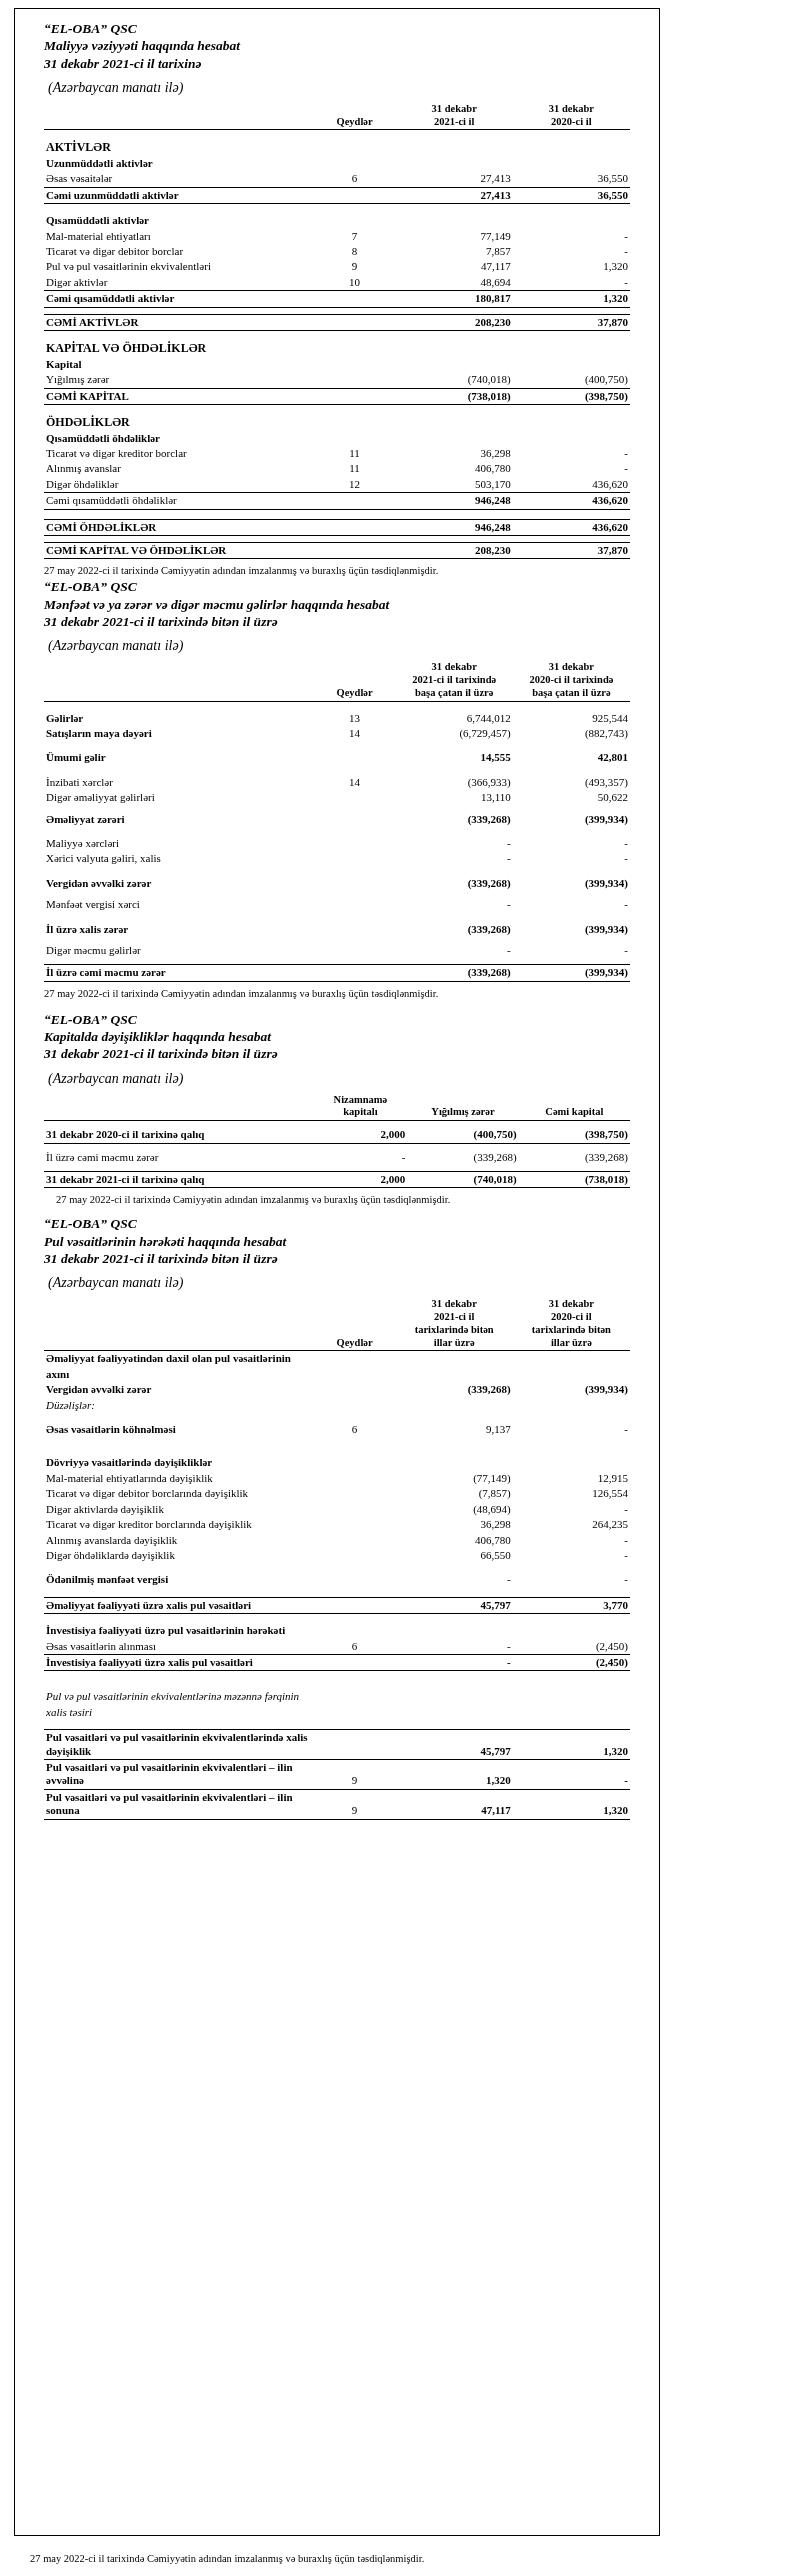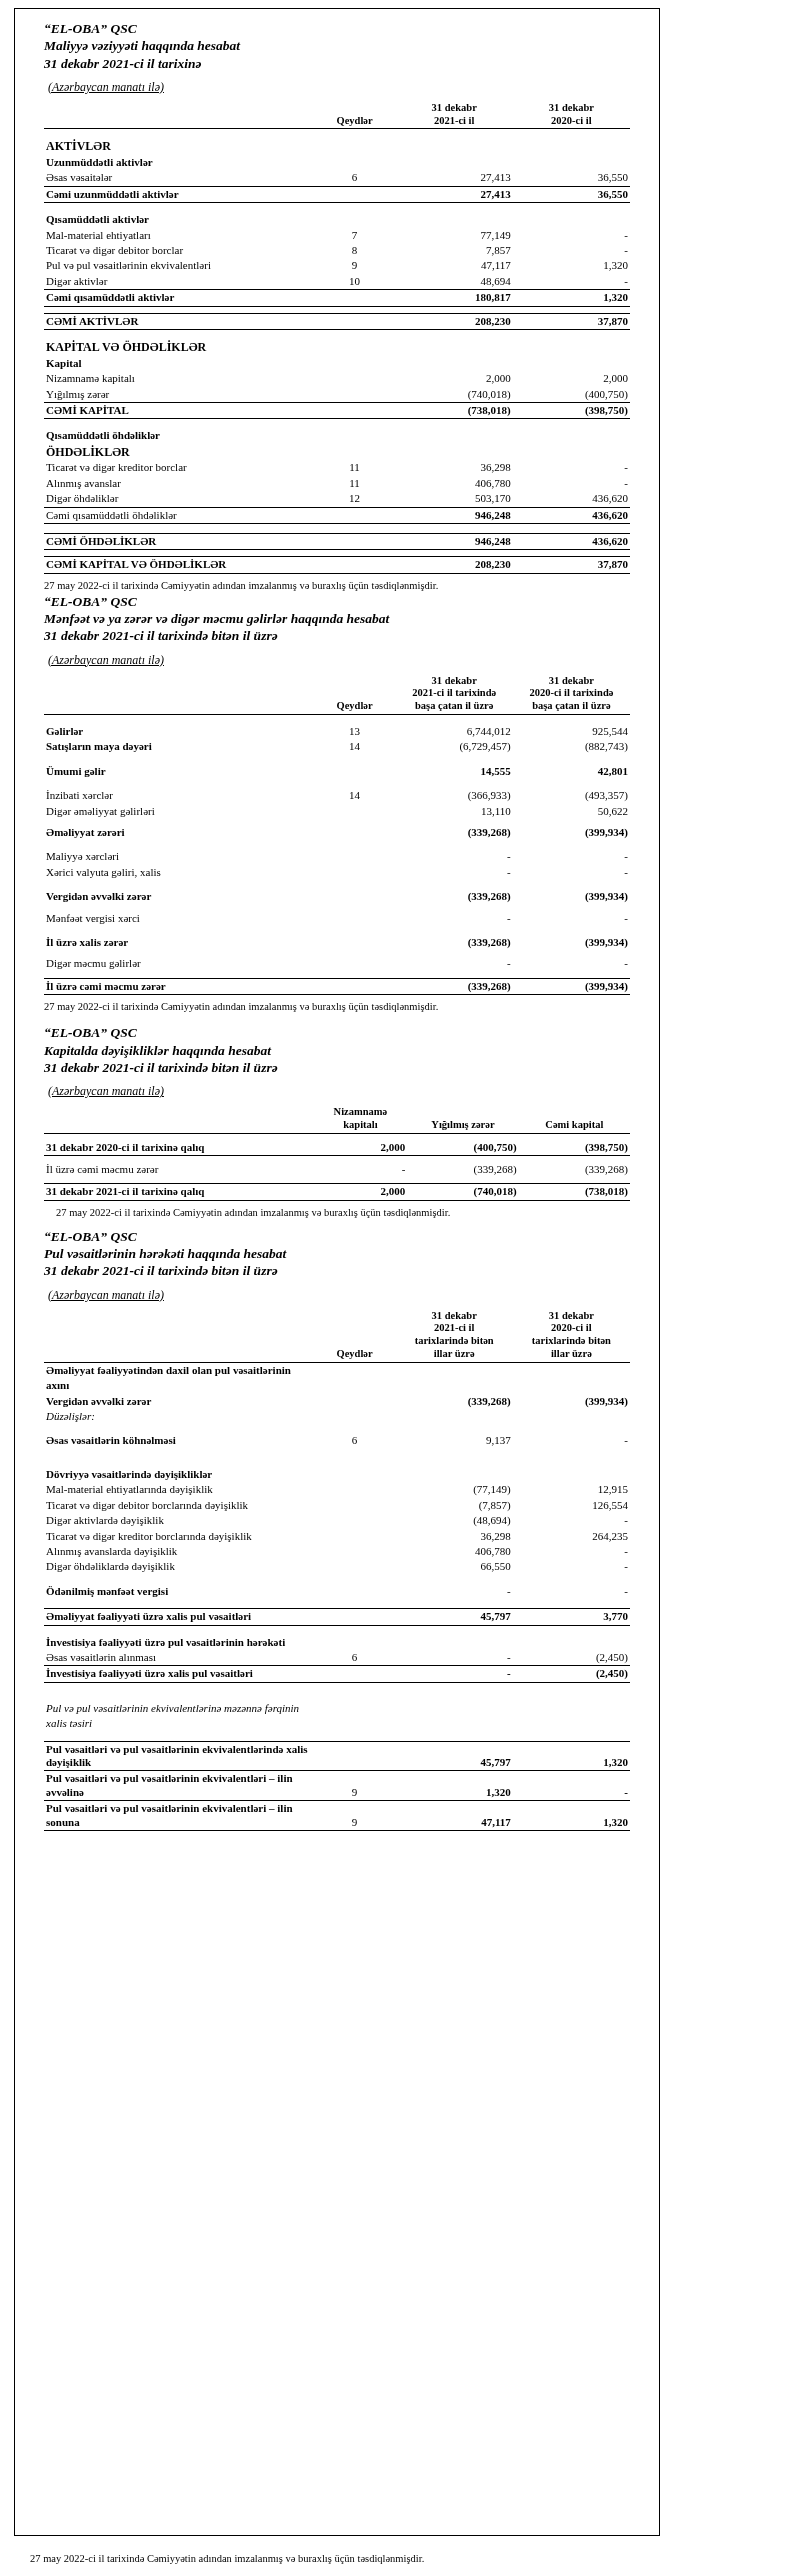--- a/index.html
+++ b/index.html
@@ -35,23 +35,22 @@
   }
   .stmt-title {
     font-weight: bold;
     font-style: italic;
     font-size: 13.5px;
     line-height: 1.28;
     margin: 0 0 2px 0;
   }
   .currency {
     font-style: italic;
-    font-size: 12px;
+    font-size: 14px;
     margin: 8px 0 6px 4px;
-    text-decoration: underline;
   }
   table.fin {
     width: 100%;
     border-collapse: collapse;
     font-size: 11px;
     table-layout: fixed;
   }
   table.fin td {
     padding: 1px 2px;
     vertical-align: bottom;
@@ -192,45 +191,39 @@
         <tr class="spacer">
               <td colspan="4"></td>
             </tr>
         <tr>
               <td class="sectionhead" colspan="4">KAPİTAL VƏ ÖHDƏLİKLƏR</td>
             </tr>
         <tr>
               <td class="subhead" colspan="4">Kapital</td>
             </tr>
         <tr>
-          <td class="indent">Nizamnamə kapitalı</td>
-          <td class="note"></td>
-          <td class="num">2,000</td>
-          <td class="num">2,000</td>
-        </tr>
-        <tr>
           <td class="indent">Yığılmış zərər</td>
           <td class="note"></td>
           <td class="num">(740,018)</td>
           <td class="num">(400,750)</td>
         </tr>
         <tr class="rule-thin-top rule-bottom">
           <td class="b">CƏMİ KAPİTAL</td>
           <td class="note"></td>
           <td class="num b">(738,018)</td>
           <td class="num b">(398,750)</td>
         </tr>
         <tr class="spacer">
               <td colspan="4"></td>
             </tr>
         <tr>
+              <td class="sectionhead" colspan="4">ÖHDƏLİKLƏR</td>
+            </tr>
+        <tr>
               <td class="subhead" colspan="4">Qısamüddətli öhdəliklər</td>
-            </tr>
-        <tr>
-              <td class="sectionhead" colspan="4">ÖHDƏLİKLƏR</td>
             </tr>
         <tr>
           <td class="indent">Ticarət və digər kreditor borclar</td>
           <td class="note">11</td>
           <td class="num">36,298</td>
           <td class="num">-</td>
         </tr>
         <tr>
           <td class="indent">Alınmış avanslar</td>
           <td class="note">11</td>

